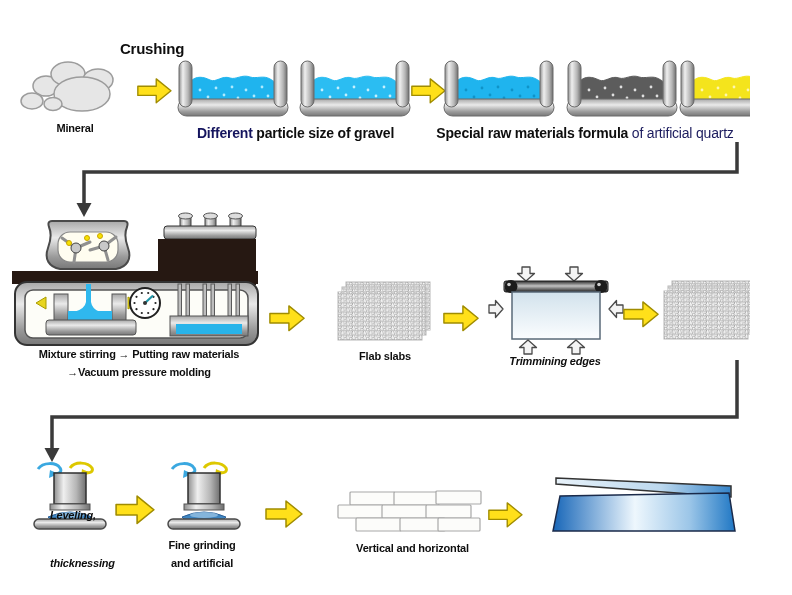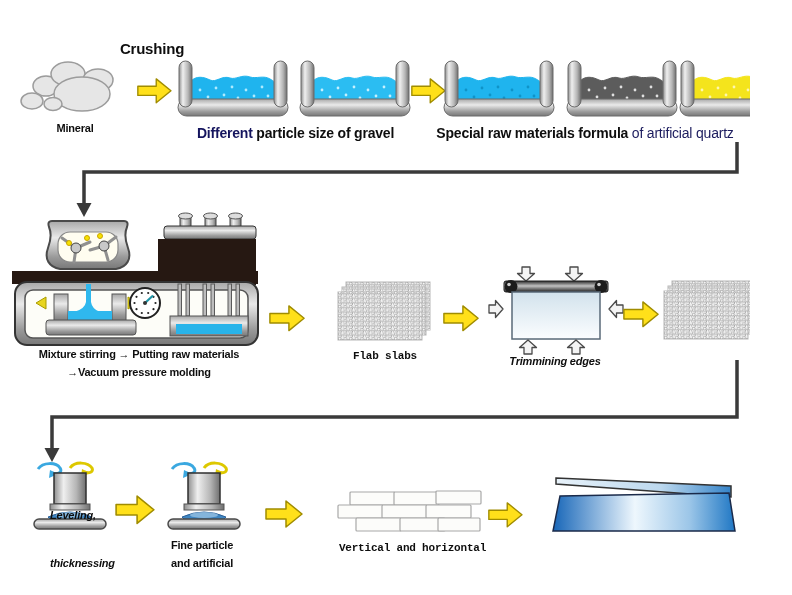--- a/index.html
+++ b/index.html
@@ -270,26 +270,26 @@
 
   <div class="cap" style="left:30px;top:120px;width:90px;">Mineral</div>
 
   <div class="cap small" style="left:178px;top:125px;width:235px;"><span class="navy">Different</span><span> particle size of gravel</span></div>
 
   <div class="cap" style="left:5px;top:346px;width:268px;">Mixture stirring → Putting raw materials</div>
 
   <div class="cap small" style="left:425px;top:125px;width:320px;"><span>Special raw materials formula</span><span class="formula-rest"> of artificial quartz</span></div>
   <div class="cap" style="left:5px;top:364px;width:268px;text-align:center;">→Vacuum pressure molding</div>
 
-  <div class="cap" style="left:330px;top:348px;width:110px;font-family:Liberation Mono, monospace;">Flab slabs</div>
+  <div class="cap" style="left:330px;top:348px;width:110px;">Flab slabs</div>
 
   <div class="cap" style="left:480px;top:353px;width:150px;font-style:italic;">Trimmining edges</div>
 
 
   <div class="cap left" style="left:50px;top:507px;width:110px;font-style:italic;">Leveling,</div>
   <div class="cap left" style="left:50px;top:555px;width:110px;font-style:italic;">thicknessing</div>
 
-  <div class="cap" style="left:147px;top:537px;width:110px;">Fine particle</div>
+  <div class="cap" style="left:147px;top:537px;width:110px;">Fine grinding</div>
   <div class="cap" style="left:147px;top:555px;width:110px;">and artificial</div>
 
-  <div class="cap" style="left:330px;top:540px;width:165px;font-family:Liberation Mono, monospace;">Vertical and horizontal</div>
+  <div class="cap" style="left:330px;top:540px;width:165px;">Vertical and horizontal</div>
 
 </div>
 
 </body></html>

